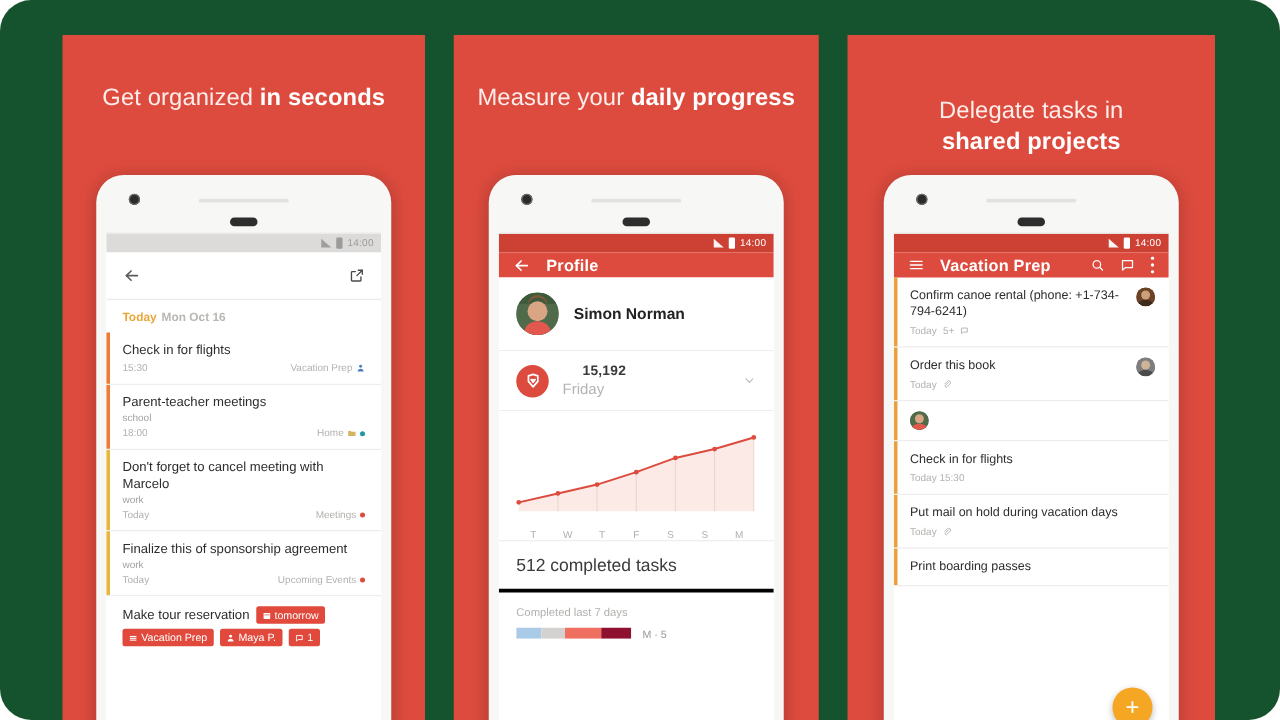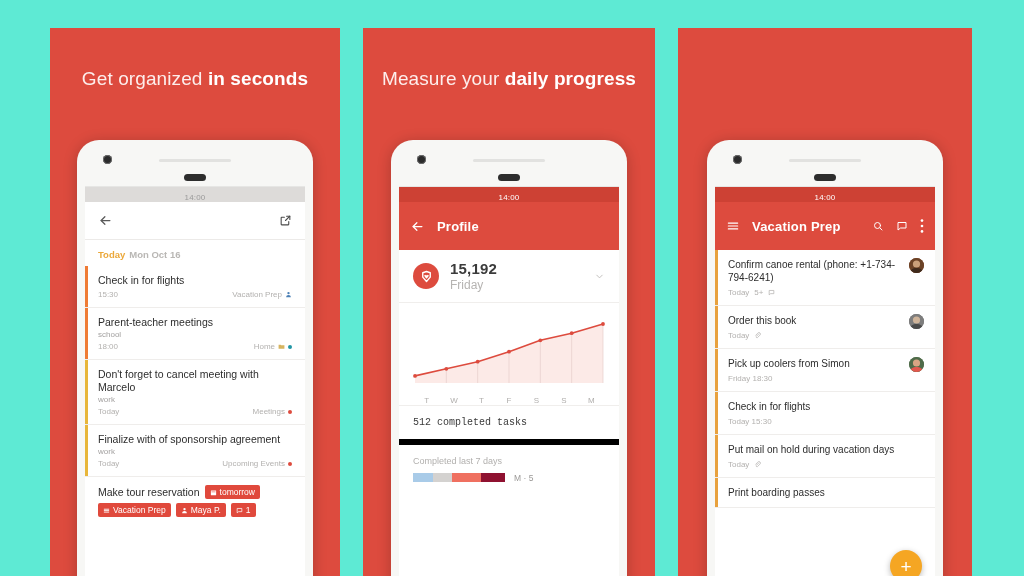--- a/index.html
+++ b/index.html
@@ -2,21 +2,21 @@
 <html><head>
 <meta charset="utf-8">
 <style>
   * { box-sizing: border-box; margin: 0; padding: 0; }
   html, body {
     width: 1024px; height: 576px;
     background: #ffffff;
     font-family: "Liberation Sans", sans-serif;
     overflow: hidden;
   }
-  .stage { position: relative; width: 1024px; height: 576px; background:#5eead4; }
+  .stage { position: relative; width: 1024px; height: 576px; background:#14532d;border-radius:25px; }
 
   
   .panel {
     position: absolute; top: 28px; height: 548px;
     background: #dd4b3e;
     overflow: hidden;
   }
   #panel1 { left: 50px;  width: 290px; }
   #panel2 { left: 363px; width: 292px; }
   #panel3 { left: 678px; width: 294px; }
@@ -46,36 +46,36 @@
             width:22px; height:7px; border-radius:4px; background:#2d2d2d; }
   .screen {
     position:absolute; left:8px; right:8px; top:46px; bottom:0;
     background:#ffffff; overflow:hidden;
     border-top:1px solid #e6e6e4;
   }
 
   
   .statusbar {
     height: 15px; display:flex; align-items:center; justify-content:flex-end;
-    gap:4px; padding:0 6px; font-size:8px; color:#9b9b9b;flex-direction:column;
+    gap:4px; padding:0 6px; font-size:8px; color:#9b9b9b;
   }
   .statusbar.dark { background:#dddbd9; }
   .statusbar.red  { background:#cd4134; color:#ffffff; }
   .sig { width:0;height:0;border-left:8px solid currentColor;border-top:7px solid transparent; opacity:.95;}
   .bat { width:5px;height:9px;background:currentColor;border-radius:1px; }
   .clk { font-size:8px; letter-spacing:.2px; }
 
   
   .appbar-white {
     height: 38px; background:#ffffff; display:flex; align-items:center;
     justify-content:space-between; padding:0 13px;
     border-bottom:1px solid #eceae8;
   }
   .appbar-red {
-    height: 48px; background:#dd4b3e; display:flex; align-items:center;
+    height: 20px; background:#dd4b3e; display:flex; align-items:center;
     gap:12px; padding:0 11px; color:#fff;
   }
   .appbar-red .title { font-size:13px; font-weight:700; letter-spacing:.2px; }
   .abspacer { flex:1; }
   .ic { display:inline-flex; align-items:center; justify-content:center; }
 
   
   .dayhead { padding:9px 13px 6px; font-size:9.5px; }
   .dayhead .t { color:#eba83a; font-weight:700; }
   .dayhead .d { color:#b9b7b4; margin-left:4px;font-weight:bold; }
@@ -101,29 +101,29 @@
   
   .prof-row { display:flex; align-items:center; gap:12px; padding:12px 14px; background:#fff;
               border-bottom:1px solid #f0eeec; }
   .avatar-lg { width:34px;height:34px;border-radius:50%; overflow:hidden; flex:none; background:#5e7a58; }
   .prof-name { font-size:12.5px; font-weight:700; color:#222; }
 
   .karma-row { display:flex; align-items:center; gap:11px; padding:10px 14px; background:#fff;
                border-bottom:1px solid #f0eeec; }
   .karma-badge { width:26px;height:26px;border-radius:50%;background:#dd4b3e; flex:none;
                  display:flex;align-items:center;justify-content:center; }
-  .karma-num { font-size:15px; color:#3b3b3b; font-weight:700; letter-spacing:.2px;}
+  .karma-num { font-size:11px; color:#3b3b3b; font-weight:700; letter-spacing:.2px;margin-left:16px;}
   .karma-lvl { font-size:12px; color:#b6b4b2; margin-top:1px; }
 
   .chartwrap { padding:10px 10px 0; background:#fff; }
   .chart-x { display:flex; padding:3px 4px 0; }
   .chart-x span { flex:1; text-align:center; font-size:8px; color:#b0aeac; }
 
-  .stat-line { padding:11px 14px; font-size:10px; color:#3a3a3a; border-top:1px solid #f0eeec;
-               border-bottom:6px solid #000000;font-family:Liberation Mono, monospace; }
+  .stat-line { padding:11px 14px; font-size:14px; color:#3a3a3a; border-top:1px solid #f0eeec;
+               border-bottom:3px solid #000000; }
   .sec-label { padding:11px 14px 7px; font-size:9px; color:#b2b0ae; }
   .segrow { display:flex; align-items:flex-start; gap:9px; padding:0 14px; }
   .segbar { display:flex; height:9px; width:92px; overflow:hidden; }
   .seg-cap { font-size:8.5px; color:#9a9896; }
 
   
   .ptask { position:relative; display:flex; align-items:flex-start; gap:8px;
            padding:8px 11px 8px 13px; border-bottom:1px solid #efedeb; }
   .ptask .bar { position:absolute; left:0; top:0; bottom:0; width:3px; background:#e8a13d; }
   .ptask .body { flex:1; min-width:0; }
@@ -219,21 +219,21 @@
             <span class="when">Today</span>
             <span class="proj">
               <span>Meetings</span>
               <span class="dot" style="background:#dd4b3e"></span>
             </span>
           </div>
         </div>
 
         <div class="task">
           <span class="bar" style="background:#e8b63a"></span>
-          <div class="ttl">Finalize with of sponsorship agreement</div>
+          <div class="ttl">Finalize this of sponsorship agreement</div>
           <div class="sub">work</div>
           <div class="row2">
             <span class="when">Today</span>
             <span class="proj">
               <span>Upcoming Events</span>
               <span class="dot" style="background:#dd4b3e"></span>
             </span>
           </div>
         </div>
 
@@ -297,20 +297,32 @@
         <div class="appbar-red">
           <span class="ic">
             <svg width="15" height="15" viewBox="0 0 24 24" fill="none" stroke="#ffffff" stroke-width="2" stroke-linecap="round" stroke-linejoin="round">
                 <path d="M19 12H5"></path>
                 <path d="M11 18l-6-6 6-6"></path>
               </svg>
           </span>
           <span class="title">Profile</span>
         </div>
 
+        <div class="prof-row">
+          <span class="avatar-lg">
+            <svg width="34" height="34" viewBox="0 0 34 34">
+              <rect width="34" height="34" fill="#4f6b4a"></rect>
+              <rect y="0" width="34" height="9" fill="#3e5a3a"></rect>
+              <circle cx="17" cy="15" r="8" fill="#d9a584"></circle>
+              <path d="M9 12a8 8 0 0 1 16 0v-2a8 8 0 0 0-16 0z" fill="#7a5a3a"></path>
+              <path d="M6 34c0-7 5-11 11-11s11 4 11 11z" fill="#e2584f"></path>
+            </svg>
+          </span>
+          <span class="prof-name">Simon Norman</span>
+        </div>
 
         <div class="karma-row">
           <span class="karma-badge">
             <svg width="15" height="15" viewBox="0 0 24 24" fill="none" stroke="#ffffff" stroke-width="2.2" stroke-linejoin="round">
                 <path d="M12 4l6 2v7l-6 7-6-7V6z"></path>
                 <path d="M9 10l3 4 3-4" fill="#ffffff"></path>
               </svg>
           </span>
           <span style="flex:1">
             <div class="karma-num">15,192</div>
@@ -362,20 +374,23 @@
             <i style="background:#ef7060;width:32px"></i>
             <i style="background:#8f1130;width:26px"></i>
           </span>
           <span class="seg-cap">M · 5</span>
         </div>
       </div>
     </div>
   </div>
 
   <div class="panel" id="panel3">
+    <div class="headline two-line">
+      <span>Delegate tasks in</span><br><b>shared projects</b>
+    </div>
 
     <div class="phone">
       <div class="cam"></div>
       <div class="grille"></div>
       <div class="sensor"></div>
 
       <div class="screen">
         <div class="statusbar red">
           <span class="sig"></span>
           <span class="bat"></span>
@@ -447,26 +462,20 @@
                 <rect width="15" height="15" fill="#7d7d7d"></rect>
                 <circle cx="7.5" cy="6" r="3.6" fill="#cfb49a"></circle>
                 <path d="M1 15c0-3.3 2.9-5 6.5-5s6.5 1.7 6.5 5z" fill="#4a4a4a"></path>
               </svg>
           </span>
         </div>
 
 
         <div class="ptask">
           <span class="bar"></span>
-          <span class="body">
-            <div class="ttl">Pick up coolers from Simon</div>
-            <div class="meta">
-              <span>Friday 18:30</span>
-            </div>
-          </span>
           <span class="avatar-sm" style="background:#5e7a58">
             <svg width="15" height="15" viewBox="0 0 15 15">
                 <rect width="15" height="15" fill="#4f6b4a"></rect>
                 <circle cx="7.5" cy="6" r="3.6" fill="#d9a584"></circle>
                 <path d="M1 15c0-3.3 2.9-5 6.5-5s6.5 1.7 6.5 5z" fill="#e2584f"></path>
               </svg>
           </span>
         </div>
 
         <div class="ptask">

